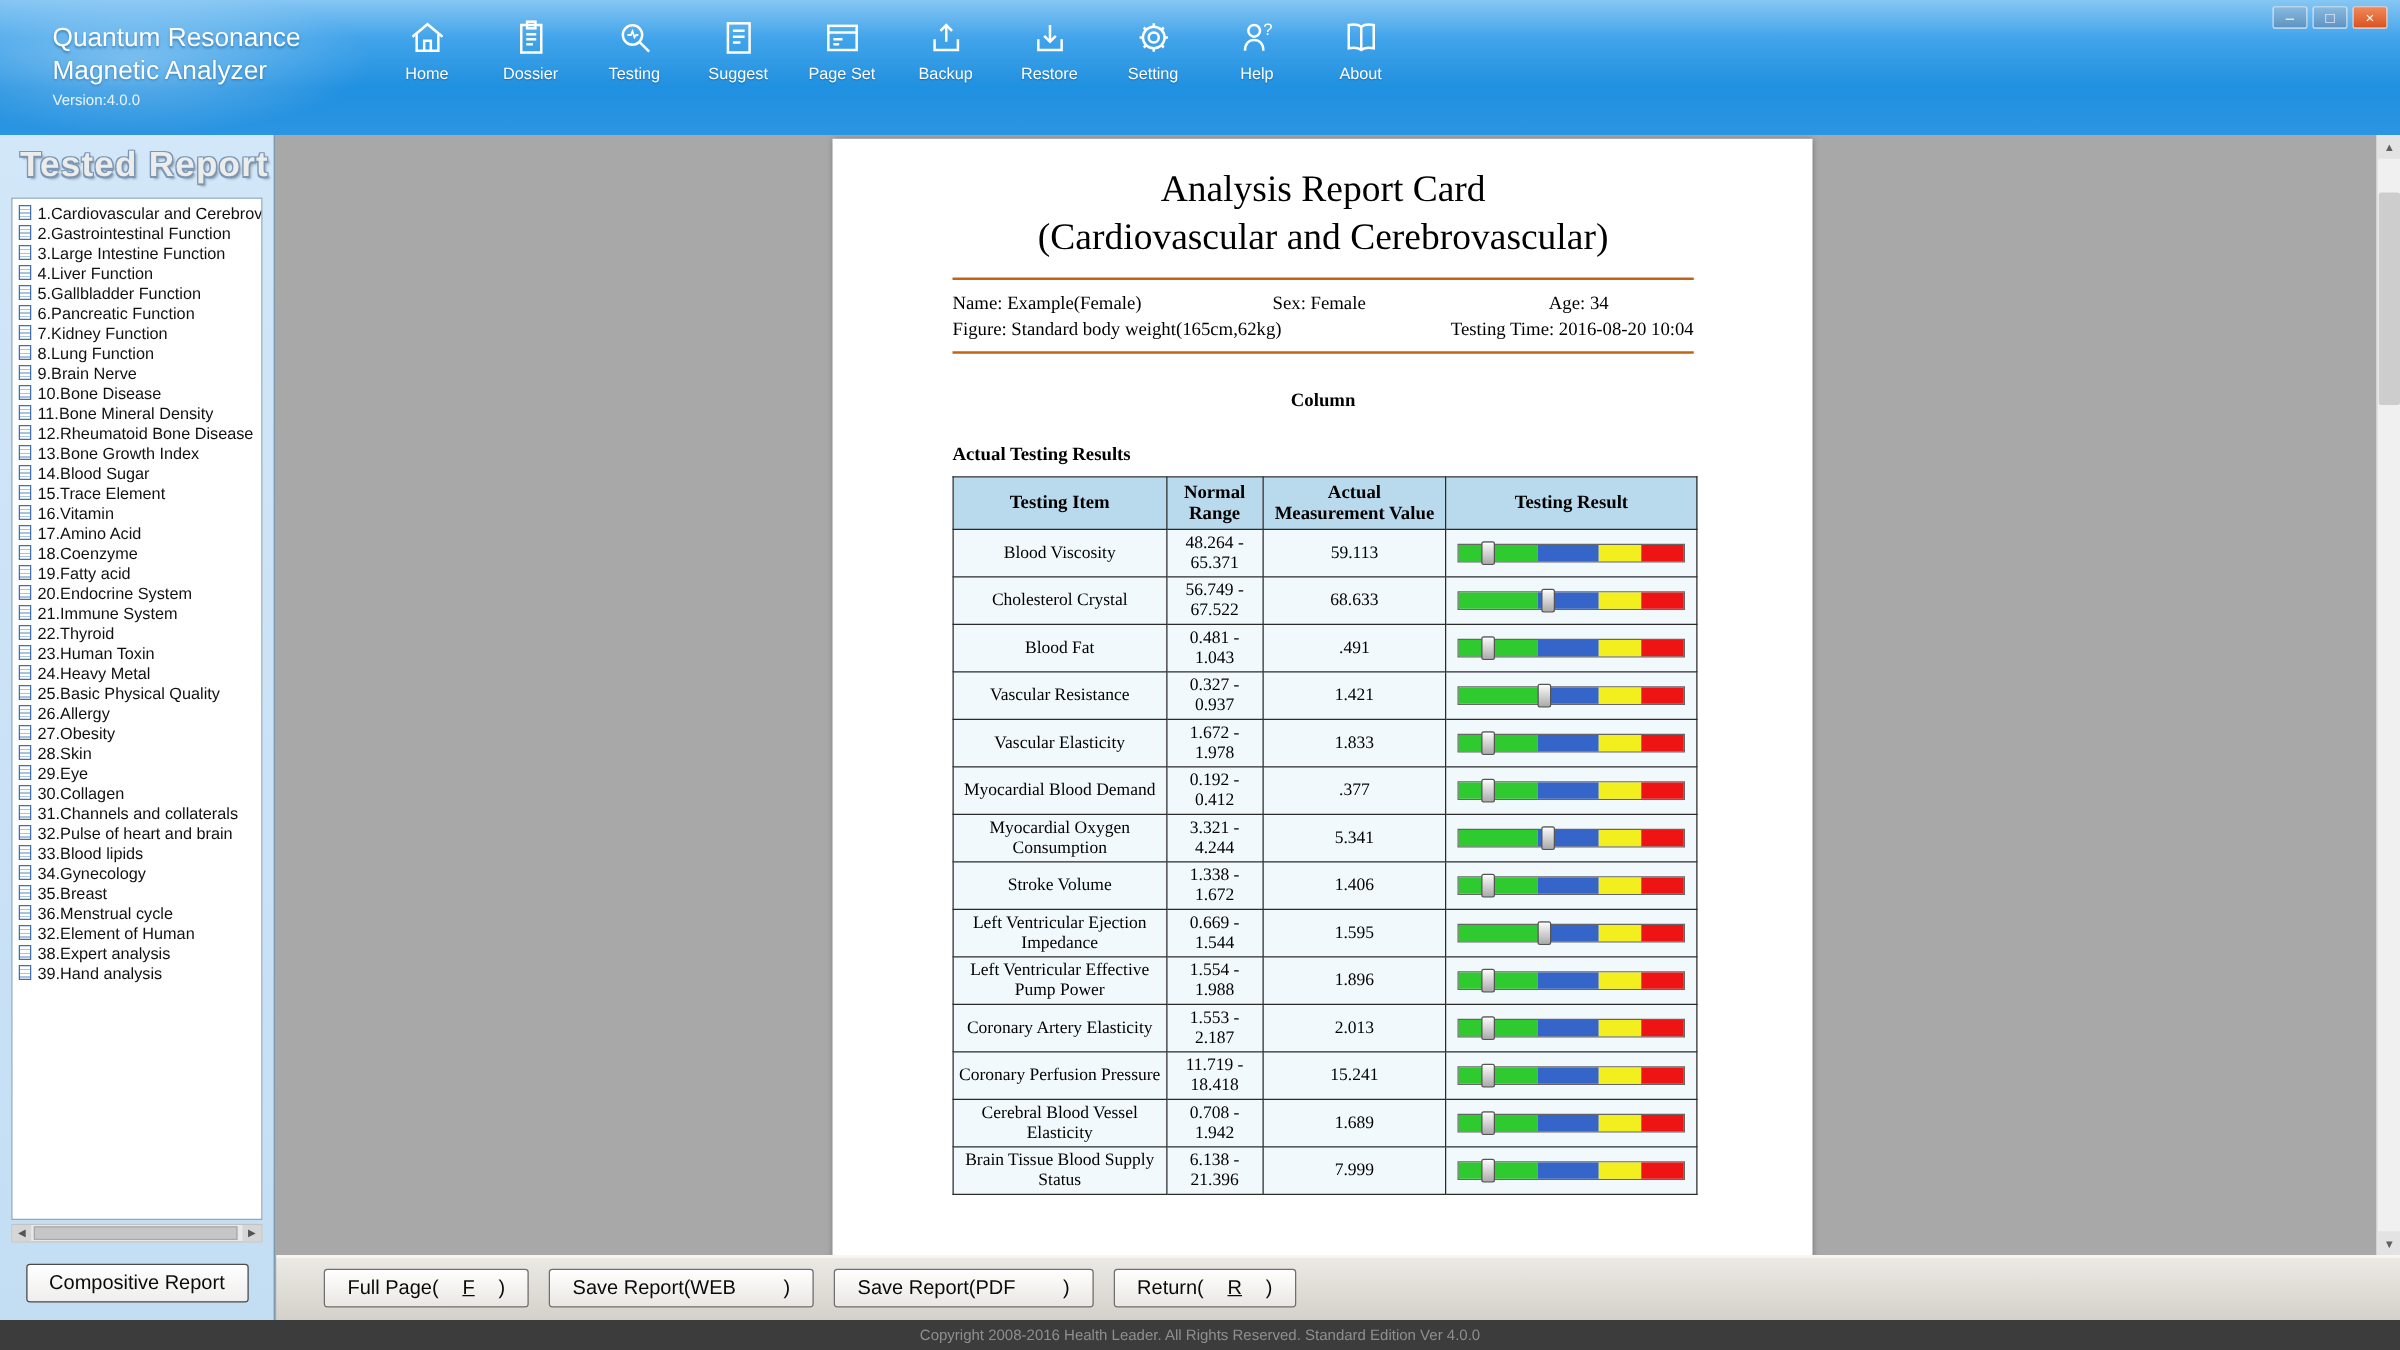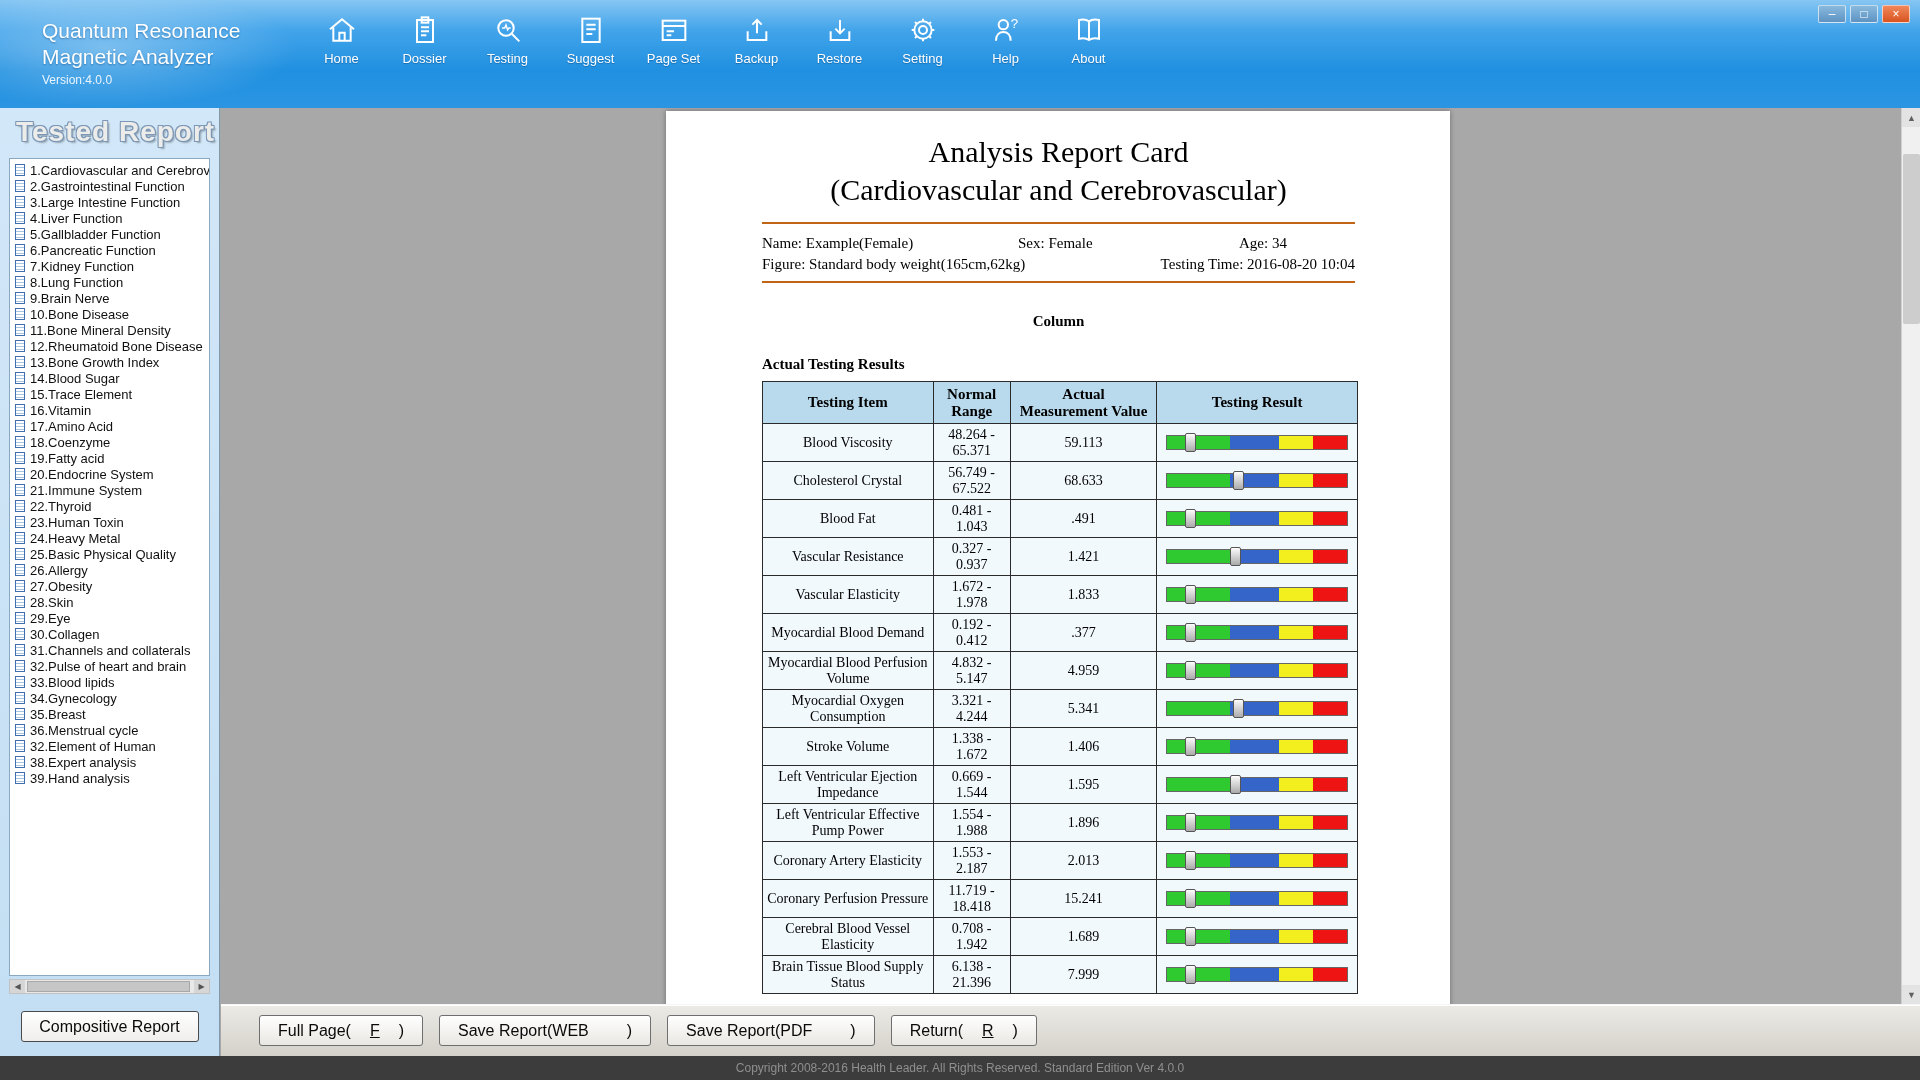--- a/index.html
+++ b/index.html
@@ -560,34 +560,20 @@
                 <div class="bar-track">
                   <div class="seg" style="width: 35%; background: rgb(47, 202, 47);"></div>
                   <div class="seg" style="width: 27%; background: rgb(53, 101, 200);"></div>
                   <div class="seg" style="width: 19%; background: rgb(243, 239, 31);"></div>
                   <div class="seg" style="width: 19%; background: rgb(238, 20, 20);"></div>
                   <div class="thumb" style="left: calc(13% - 6px);"></div>
                 </div>
               </td>
             </tr>
 
-            <tr>
-              <td class="c-item">Myocardial Blood Perfusion Volume</td>
-              <td class="c-range">4.832 - 5.147</td>
-              <td class="c-value">4.959</td>
-              <td class="bar-cell">
-                <div class="bar-track">
-                  <div class="seg" style="width: 35%; background: rgb(47, 202, 47);"></div>
-                  <div class="seg" style="width: 27%; background: rgb(53, 101, 200);"></div>
-                  <div class="seg" style="width: 19%; background: rgb(243, 239, 31);"></div>
-                  <div class="seg" style="width: 19%; background: rgb(238, 20, 20);"></div>
-                  <div class="thumb" style="left: calc(13% - 6px);"></div>
-                </div>
-              </td>
-            </tr>
 
             <tr>
               <td class="c-item">Myocardial Oxygen Consumption</td>
               <td class="c-range">3.321 - 4.244</td>
               <td class="c-value">5.341</td>
               <td class="bar-cell">
                 <div class="bar-track">
                   <div class="seg" style="width: 35%; background: rgb(47, 202, 47);"></div>
                   <div class="seg" style="width: 27%; background: rgb(53, 101, 200);"></div>
                   <div class="seg" style="width: 19%; background: rgb(243, 239, 31);"></div>

